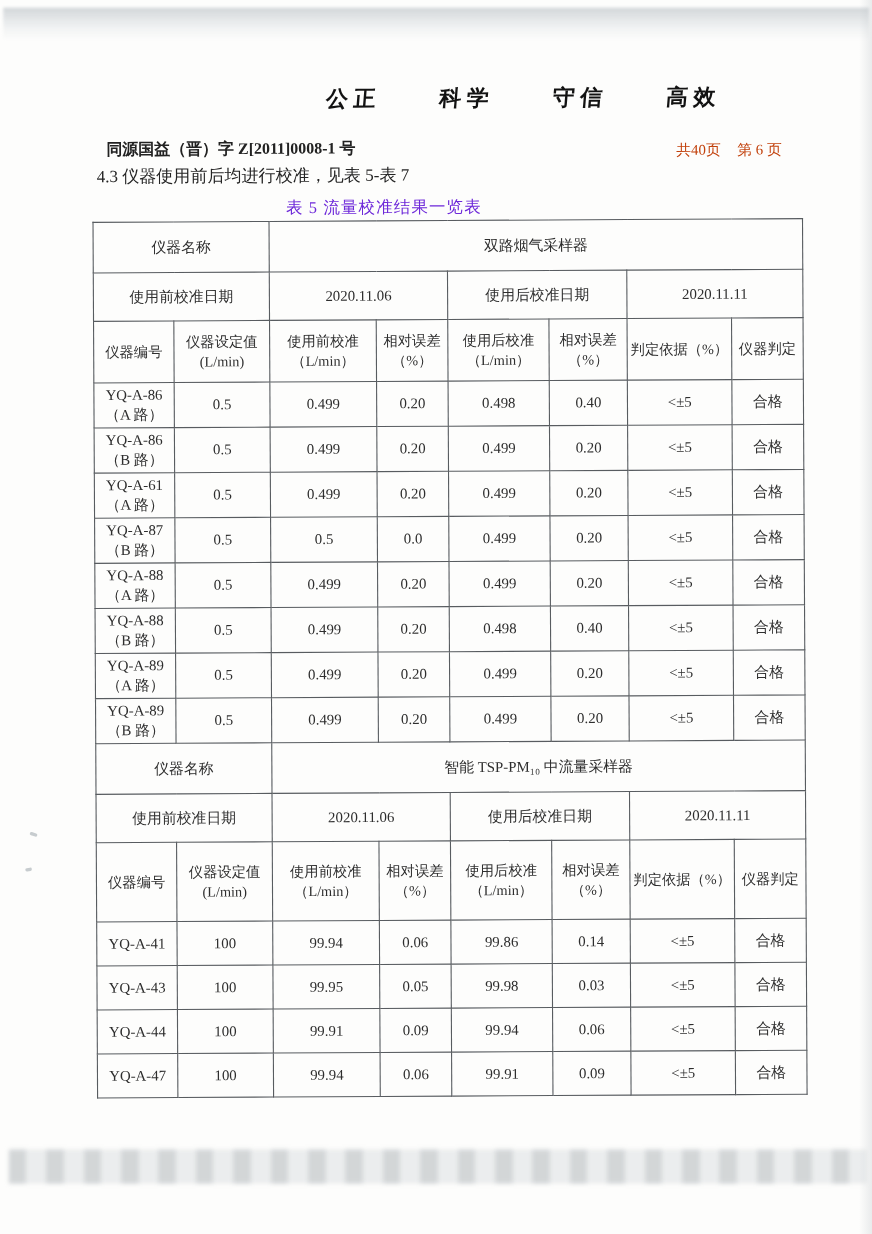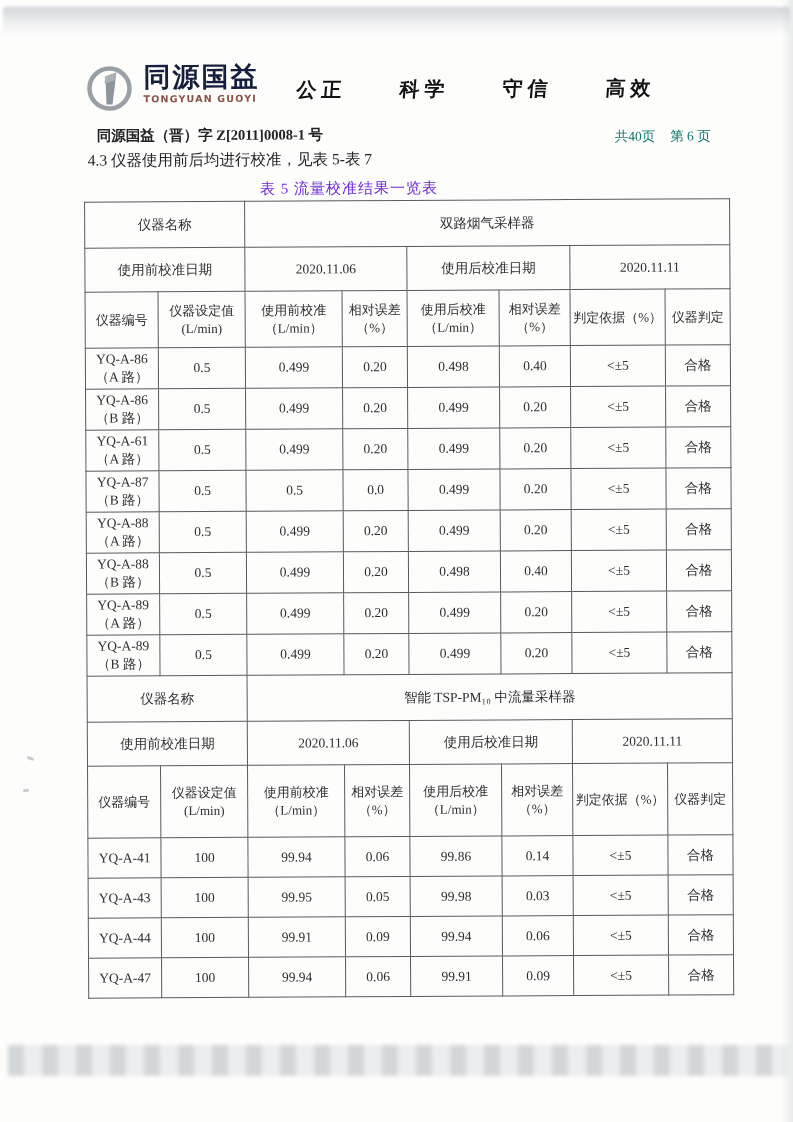--- a/index.html
+++ b/index.html
@@ -23,21 +23,21 @@
   .logo-mark{width:50px;height:50px;}
   .logo-text{margin-left:9px;}
   .logo-cn{font-family:"DejaVu Sans","Liberation Sans",sans-serif;font-weight:bold;
     font-size:27px;line-height:1.05;color:#151f3d;letter-spacing:2px;}
   .logo-en{font-family:"DejaVu Sans","Liberation Sans",sans-serif;font-weight:bold;
     font-size:9.5px;color:#8a4f46;letter-spacing:1.2px;margin-top:2px;}
   .slogan{position:absolute;left:296px;top:76px;display:flex;gap:53px;
     font-weight:bold;font-size:20px;color:#121212;transform:skewX(-5deg);}
   .slogan span{letter-spacing:5px;white-space:nowrap;}
   .doc-line{position:absolute;left:96px;top:125px;font-size:14.5px;font-weight:600;color:#222;}
-  .page-line{position:absolute;left:614px;top:129px;font-size:13.5px;color:#0f766e;display:flex;gap:15px;white-space:nowrap;}
+  .page-line{position:absolute;left:614px;top:129px;font-size:13.5px;color:#c2410c;display:flex;gap:15px;white-space:nowrap;}
   .heading{position:absolute;left:87px;top:149px;font-size:15.5px;color:#242424;}
   .tbl-title{position:absolute;left:259px;top:179px;font-size:15px;color:#6d28d9;letter-spacing:1px;}
   
   table.cal{position:absolute;left:83px;top:200px;width:645px;border-collapse:collapse;
     table-layout:fixed;font-size:13.5px;color:#2e2e2e;}
   table.cal td{border:1px solid #585c60;text-align:center;vertical-align:middle;
     padding:1px 2px;line-height:1.32;overflow:hidden;}
   tr.sec-name td{height:43px;}
   tr.sec-date td{height:41px;}
   tr.sec-head td{height:53px;font-size:13px;}
@@ -50,31 +50,20 @@
 
 <div class="paper">
   <div class="band-top"></div>
   <div class="band-bottom"></div>
   <div class="edge-right"></div>
   <div class="mark m1"></div>
   <div class="mark m2"></div>
 
   <div class="content">
 
-    <div class="logo-row">
-      <svg class="logo-mark" viewBox="0 0 50 50">
-        <circle cx="25" cy="25" r="20" fill="none" stroke="#98a0a6" stroke-width="4.5"></circle>
-        <path d="M21 13 L32 9 L28 41 L22 41 Z" fill="#8d959c"></path>
-        <path d="M21 13 L32 9 L30 17 L20 20 Z" fill="#aab1b7"></path>
-      </svg>
-      <div class="logo-text">
-        <div class="logo-cn">同源国益</div>
-        <div class="logo-en">TONGYUAN GUOYI</div>
-      </div>
-    </div>
 
     <div class="slogan">
       <span>公正</span>
       <span>科学</span>
       <span>守信</span>
       <span>高效</span>
     </div>
 
     <div class="doc-line">同源国益（晋）字 Z[2011]0008-1 号</div>
     <div class="page-line">

